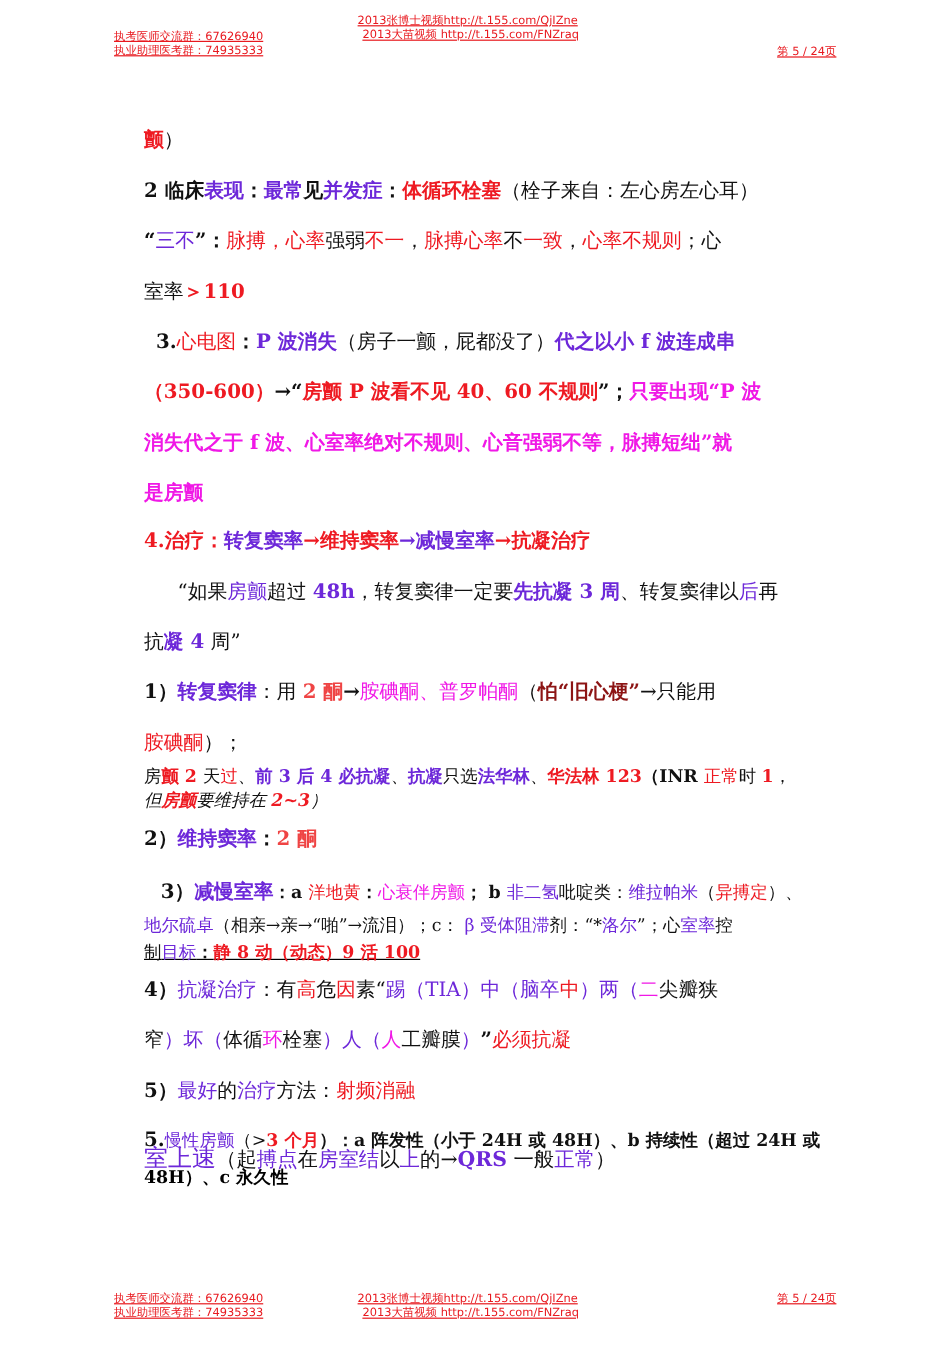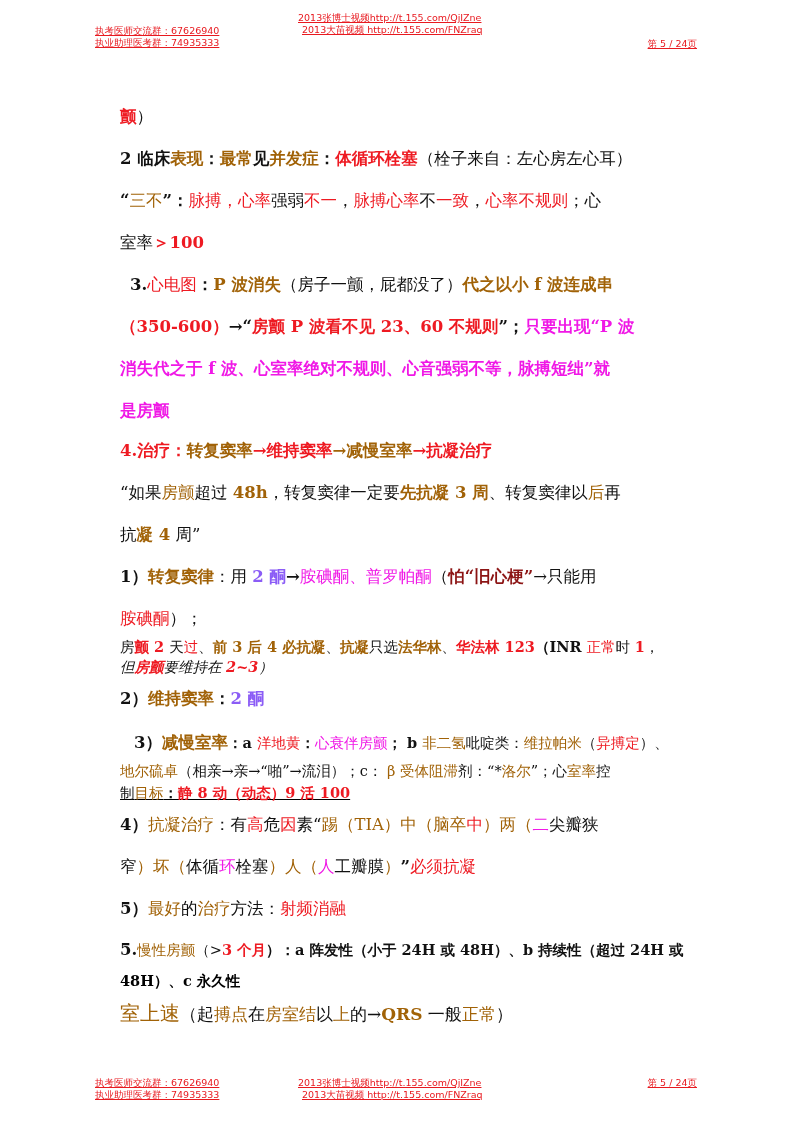--- a/index.html
+++ b/index.html
@@ -6,24 +6,24 @@
   body { width: 793px; height: 1122px; position: relative; overflow: hidden;
          font-family: "DejaVu Serif", "Liberation Serif", serif; color: #000; }
   .hdr { position: absolute; font-family: "DejaVu Sans", "Liberation Sans", sans-serif;
          font-size: 9.5px; color: #e8191f; line-height: 12px; white-space: nowrap; text-decoration: underline; }
   .hdr-left { left: 95px; }
   .hdr-right { right: 96px; }
   .page { position: absolute; left: 120px; top: 100px; width: 560px; }
   .line { position: absolute; left: 0; white-space: nowrap; font-size: 16.5px; font-weight: bold; }
   .sm { font-size: 14.5px; }
   .big { font-size: 20px; font-weight: normal; }
-  .b { color: #a16207; }
+  .b { color: #6d28d9; }
   .r { color: #ee1a22; }
   .m { color: #f018e6; }
-  .o { color: #8b5cf6; }
+  .o { color: #ef4444; }
   .d { color: #8c1414; }
   .k { color: #111; }
   .n { font-weight: normal; }
 </style>
 </head>
 <body>
 
 <div class="hdr hdr-left" style="top:25px;">
   <div>执考医师交流群：67626940</div>
   <div>执业助理医考群：74935333</div>
@@ -41,39 +41,39 @@
 
   <div class="line" style="top:48px;">
     <span class="k">2 临床</span><span class="b">表现</span><span class="k">：</span><span class="b">最常</span><span class="k">见</span><span class="b">并发症</span><span class="k">：</span><span class="r">体循环栓塞</span><span class="k n">（栓子来自：左心房左心耳）</span>
   </div>
 
   <div class="line" style="top:90px;">
     <span class="k">“</span><span class="b n">三不</span><span class="k">”：</span><span class="r n">脉搏，心率</span><span class="k n">强弱</span><span class="r n">不一</span><span class="k n">，</span><span class="r n">脉搏心率</span><span class="k n">不</span><span class="r n">一致</span><span class="k n">，</span><span class="r n">心率不规则</span><span class="k n">；心</span>
   </div>
 
   <div class="line" style="top:132px;">
-    <span class="k n">室率</span><span class="r">＞100</span>
+    <span class="k n">室率</span><span class="r">＞110</span>
   </div>
 
   <div class="line" style="top:174px; left:10px;">
     <span class="k">3.</span><span class="r n">心电图</span><span class="k">：</span><span class="b">P 波消失</span><span class="k n">（房子一颤，屁都没了）</span><span class="b">代之以小 f 波连成串</span>
   </div>
 
   <div class="line" style="top:216px;">
-    <span class="r">（350-600）</span><span class="k">→“</span><span class="r">房颤 P 波看不见 23、60 不规则</span><span class="k">”；</span><span class="m">只要出现“P 波</span>
+    <span class="r">（350-600）</span><span class="k">→“</span><span class="r">房颤 P 波看不见 40、60 不规则</span><span class="k">”；</span><span class="m">只要出现“P 波</span>
   </div>
 
   <div class="line m" style="top:258px;">消失代之于 f 波、心室率绝对不规则、心音强弱不等，脉搏短绌”就</div>
   <div class="line m" style="top:300px;">是房颤</div>
 
   <div class="line" style="top:340px;">
     <span class="r">4.治疗：</span><span class="b">转复窦率</span><span class="r">→</span><span class="r">维持窦率</span><span class="b">→</span><span class="b">减慢室率</span><span class="r">→</span><span class="r">抗凝治疗</span>
   </div>
 
-  <div class="line" style="top:382px;">
+  <div class="line" style="top:382px;margin-left:28px;">
     <span class="k n">“如果</span><span class="b n">房颤</span><span class="k n">超过 </span><span class="b">48h</span><span class="k n">，转复窦律一定要</span><span class="b">先抗凝 3 周</span><span class="k n">、转复窦律以</span><span class="b n">后</span><span class="k n">再</span>
   </div>
 
   <div class="line" style="top:424px;">
     <span class="k n">抗</span><span class="b">凝 4</span><span class="k n"> 周”</span>
   </div>
 
   <div class="line" style="top:466px;">
     <span class="k">1）</span><span class="b">转复窦律</span><span class="k n">：用 </span><span class="o">2 酮</span><span class="k">→</span><span class="m n">胺碘酮、普罗帕酮</span><span class="k n">（</span><span class="d">怕“旧心梗”</span><span class="k n">→只能用</span>
   </div>
@@ -117,21 +117,21 @@
   <div class="line" style="top:798px;">
     <span class="k">5）</span><span class="b n">最好</span><span class="k n">的</span><span class="b n">治疗</span><span class="k n">方法：</span><span class="r n">射频消融</span>
   </div>
 
   <div class="line sm" style="top:840px;">
     <span class="k" style="font-size:16.5px;">5.</span><span class="b n">慢性房颤</span><span class="k n">（&gt;</span><span class="r">3 个月</span><span class="k">）：a 阵发性（小于 24H 或 48H）、b 持续性（超过 24H 或</span>
   </div>
 
   <div class="line sm" style="top:872px;">48H）、c 永久性</div>
 
-  <div class="line big" style="top:900px;">
+  <div class="line big" style="top:852px;">
     <span class="b">室上速</span><span class="k" style="font-size:17px;">（起</span><span class="b" style="font-size:17px;">搏点</span><span class="k" style="font-size:17px;">在</span><span class="b" style="font-size:17px;">房室结</span><span class="k" style="font-size:17px;">以</span><span class="b" style="font-size:17px;">上</span><span class="k" style="font-size:17px;">的→</span><span class="b" style="font-size:17px; font-weight:bold;">QRS</span><span class="k" style="font-size:17px;"> 一般</span><span class="b" style="font-size:17px;">正常</span><span class="k" style="font-size:17px;">）</span>
   </div>
 </div>
 
 <div class="hdr hdr-left" style="top:1077px;">
   <div>执考医师交流群：67626940</div>
   <div>执业助理医考群：74935333</div>
 </div>
 <div class="hdr" style="top:1077px; left:298px;">
   <div>2013张博士视频http://t.155.com/QjIZne</div>

